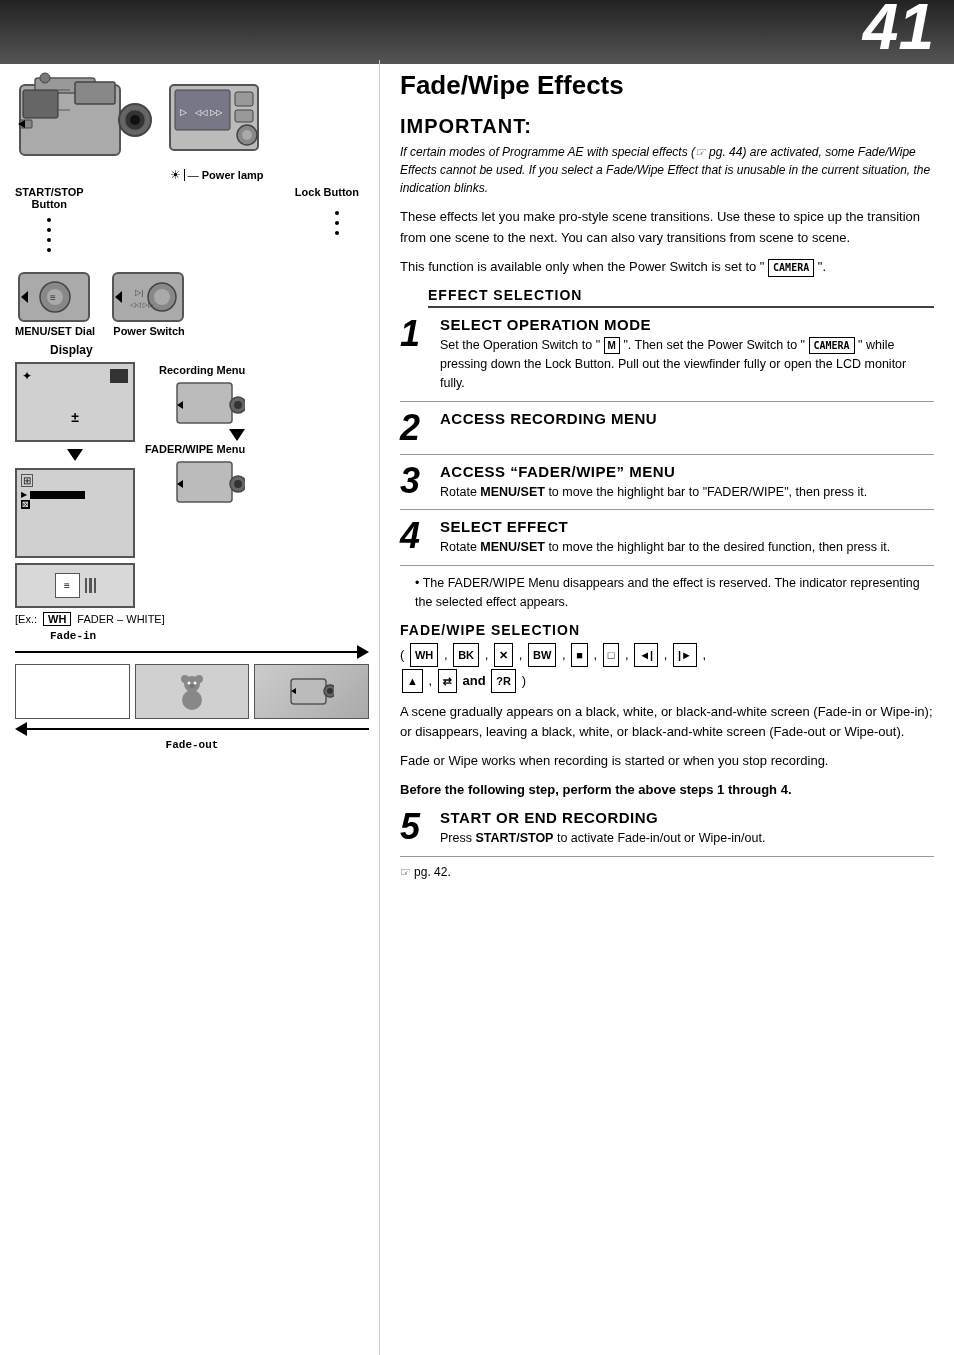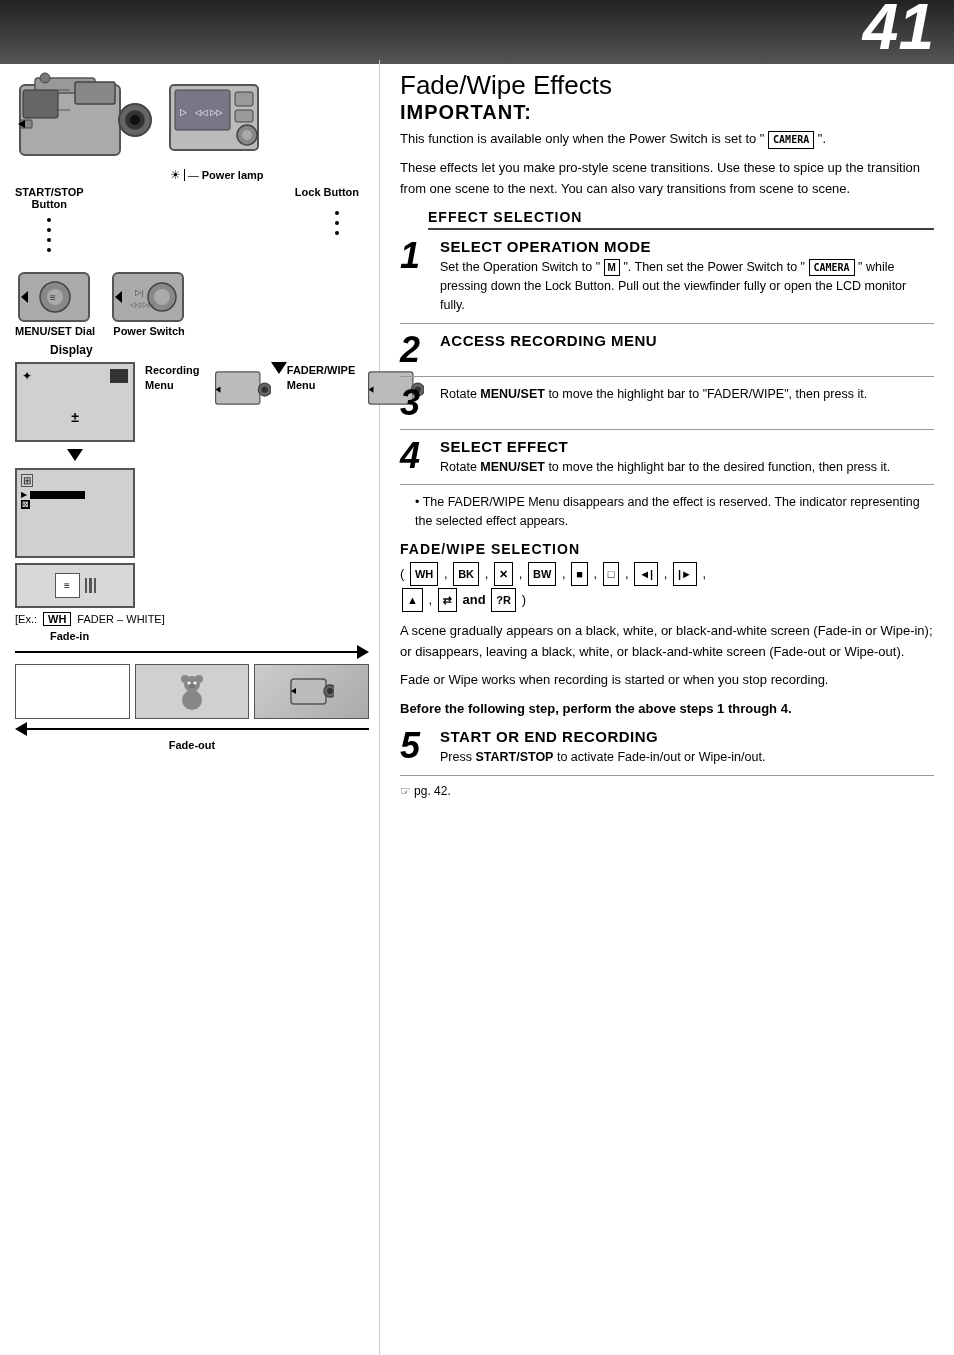--- a/index.html
+++ b/index.html
@@ -57,22 +57,22 @@
       width: 0; height: 0;
       border-left: 8px solid transparent;
       border-right: 8px solid transparent;
       border-top: 12px solid #000;
       margin: 2px auto;
     }
 
     
     .page-title {
       font-size: 26px;
-      font-weight: normal;
-      margin-bottom: 0;
+      font-weight: bold;
+      margin-bottom: 14px;
       border-bottom: none;
     }
 
     .important-heading {
       font-size: 20px;
       font-weight: 900;
       letter-spacing: 1px;
       margin-bottom: 5px;
     }
 
@@ -178,20 +178,21 @@
     }
 
     .note-text {
       font-size: 12px;
     }
 
     
     .fade-label {
       font-size: 12px;
       margin: 3px 3px;
+      font-family: Liberation Mono, monospace;
     }
 
     .ex-label {
       font-size: 12px;
       margin-bottom: 3px;
     }
 
     
     .scene-images {
       display: flex;
@@ -466,21 +467,21 @@
               <div style="width:55px; height:8px; background:#000;"></div>
             </div>
             <div style="display:flex; align-items:center; gap:3px; margin:1px 0;">
               <span style="font-size:8px; color:#fff; background:#000; padding:0 1px;">⊠</span>
             </div>
             <div style="height:6px;"></div>
           </div>
         </div>
       </div>
 
-      <div style="display:flex; flex-direction:row; justify-content:space-around; gap:0;">
+      <div style="display:flex; flex-direction:column; justify-content:space-around; gap:0;align-items:flex-end;">
         <div>
           <span class="label-text" style="font-size:11px; font-weight:bold;">Recording Menu</span>
         </div>
 
         <svg width="70" height="52" viewBox="0 0 70 52">
           <rect x="2" y="6" width="55" height="40" rx="3" fill="#bbb" stroke="#555" stroke-width="1.5"></rect>
           <polygon points="2,28 8,24 8,32" fill="#000"></polygon>
           <circle cx="63" cy="28" r="8" fill="#666" stroke="#444" stroke-width="1.5"></circle>
           <circle cx="63" cy="28" r="4" fill="#333"></circle>
         </svg>
@@ -556,26 +557,27 @@
     <div class="fade-label" style="font-weight:bold; font-size:11px; text-align:center;">Fade-out</div>
 
   </div>
 
   <div class="right-col">
 
     <h1 class="page-title">Fade/Wipe Effects</h1>
 
     <div class="important-heading">IMPORTANT:</div>
 
+    <p class="important-text">If certain modes of Programme AE with special effects (☞ pg. 44) are activated, some Fade/Wipe Effects cannot be used. If you select a Fade/Wipe Effect that is unusable in the current situation, the indication blinks.</p>
+
+    <p class="body-text">These effects let you make pro-style scene transitions. Use these to spice up the transition from one scene to the next. You can also vary transitions from scene to scene.</p>
 
     <p class="body-text">
       This function is available only when the Power Switch is set to " <span class="camera-badge">CAMERA</span> ".
     </p>
-
-    <p class="body-text">These effects let you make pro-style scene transitions. Use these to spice up the transition from one scene to the next. You can also vary transitions from scene to scene.</p>
 
     <div class="section-heading">EFFECT SELECTION</div>
 
     <div class="step-container">
       <div class="step-number">1</div>
       <div class="step-content">
         <div class="step-title">SELECT OPERATION MODE</div>
         <div class="step-body">
           Set the Operation Switch to " <span class="M-badge">M</span> ". Then set the Power Switch to " <span class="camera-badge">CAMERA</span> " while pressing down the Lock Button. Pull out the viewfinder fully or open the LCD monitor fully.
         </div>
@@ -585,20 +587,21 @@
     <div class="step-container">
       <div class="step-number">2</div>
       <div class="step-content">
         <div class="step-title">ACCESS RECORDING MENU</div>
       </div>
     </div>
 
     <div class="step-container">
       <div class="step-number">3</div>
       <div class="step-content">
+        <div class="step-title">ACCESS “FADER/WIPE” MENU</div>
         <div class="step-body">
           Rotate <span class="bold">MENU/SET</span> to move the highlight bar to "FADER/WIPE", then press it.
         </div>
       </div>
     </div>
 
     <div class="step-container">
       <div class="step-number">4</div>
       <div class="step-content">
         <div class="step-title">SELECT EFFECT</div>

